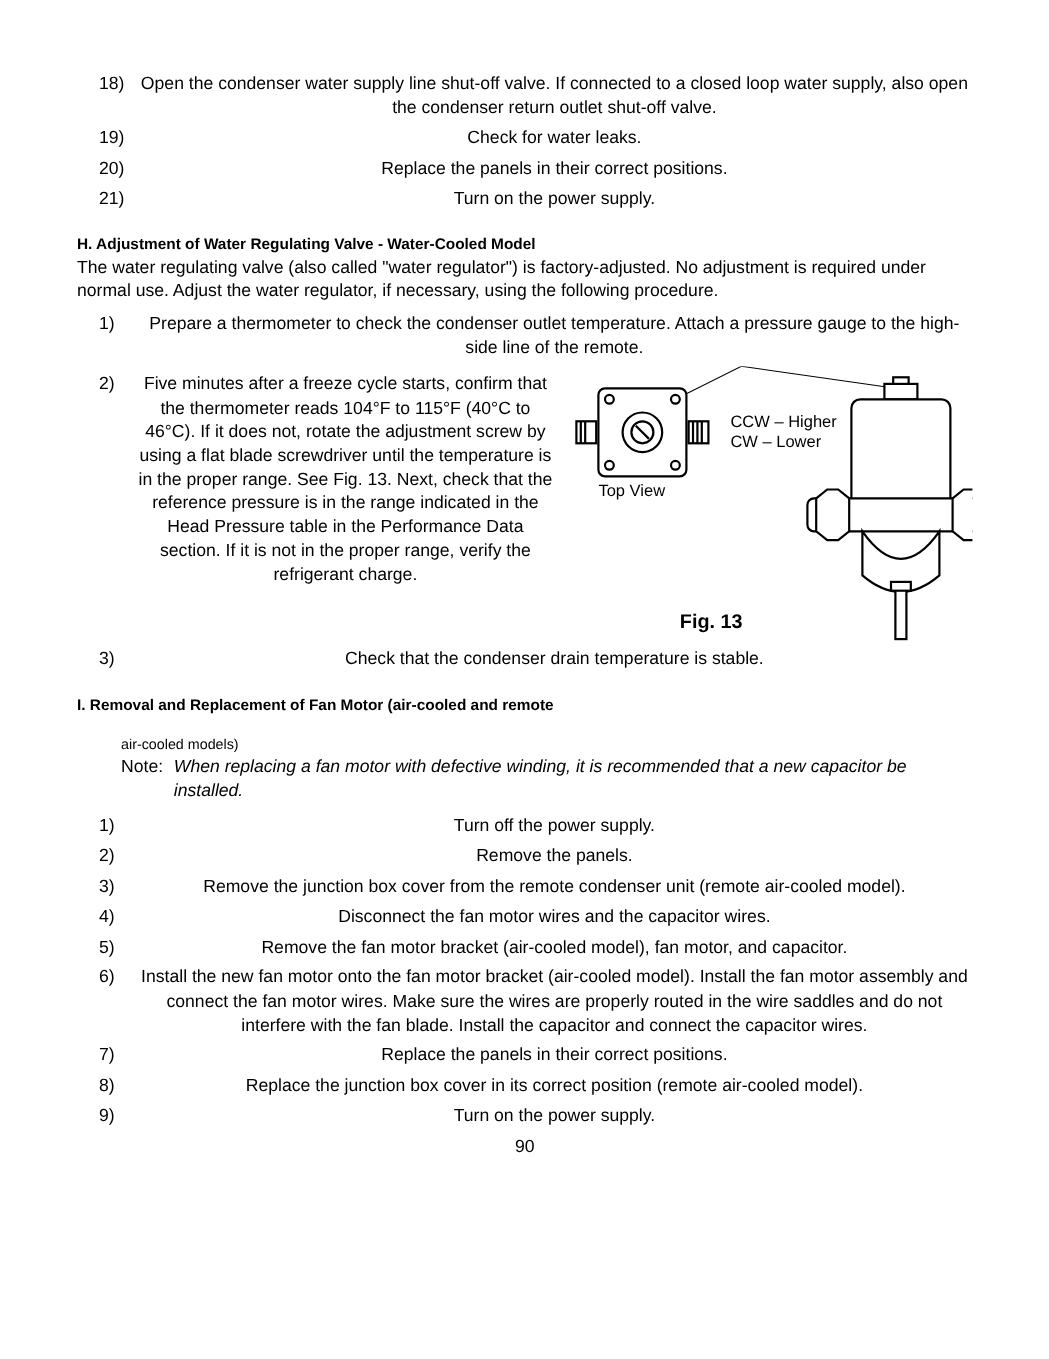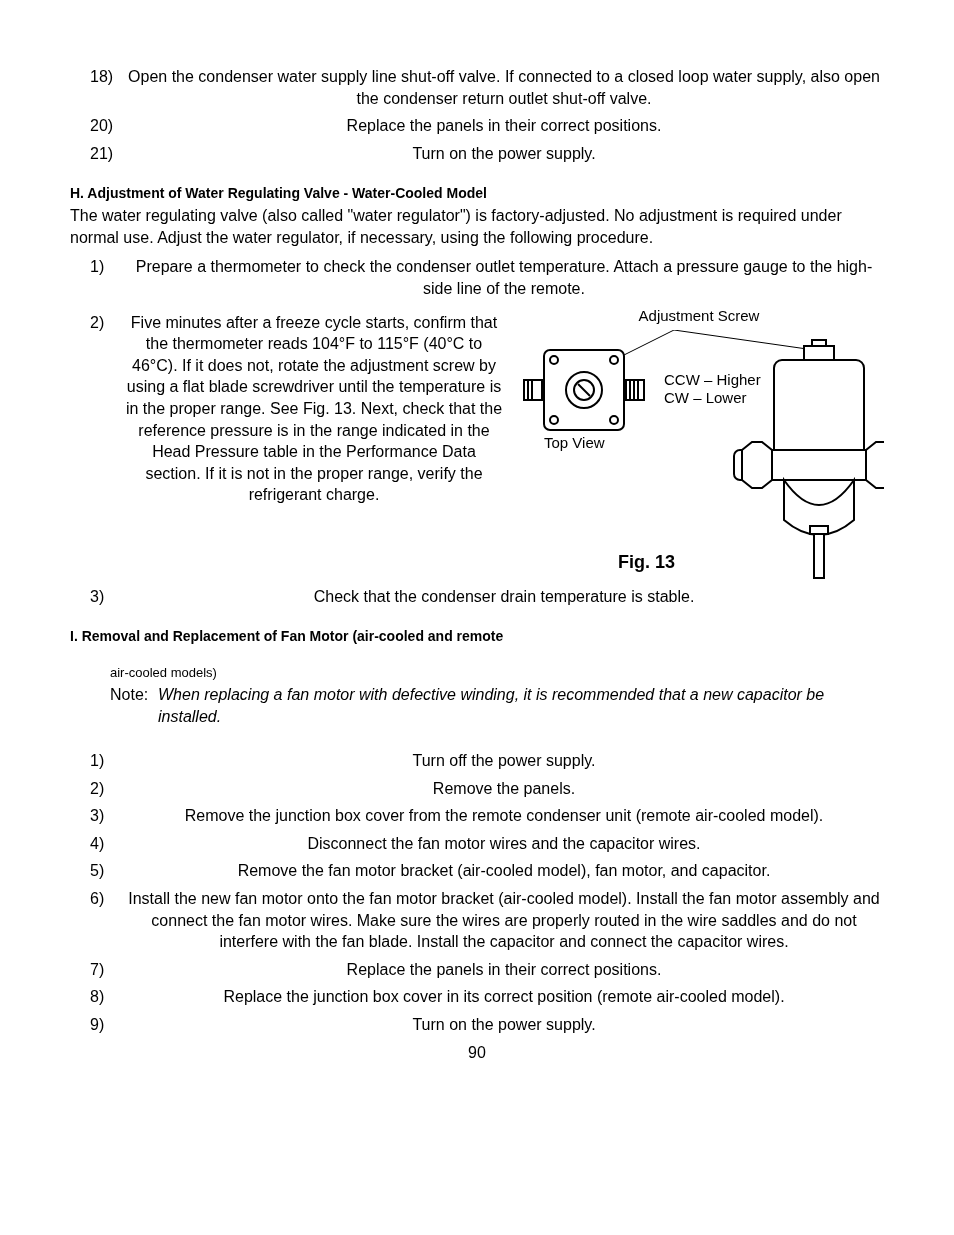--- a/index.html
+++ b/index.html
@@ -60,21 +60,21 @@
   }
   .sub-heading {
     font-weight: normal;
     font-size: 13px;
     margin-left: 40px;
     margin-top: 18px;
     margin-bottom: 2px;
   }
   .note {
     margin-left: 40px;
-    margin-bottom: 23px;
+    margin-bottom: 10px;
     display: flex;
     justify-content: space-between;
   }
   .note .nlabel {
     min-width: 48px;
   }
   .note .ntxt {
     flex: 1;
     font-style: italic;
   }
@@ -83,20 +83,24 @@
   }
   svg { display: block; }
 </style>
 </head>
 <body>
 
 <div>
   <div class="step">
     <div class="num">18)</div>
     <div class="txt">Open the condenser water supply line shut-off valve. If connected to a closed loop water supply, also open the condenser return outlet shut-off valve.</div>
+  </div>
+  <div class="step">
+    <div class="num">19)</div>
+    <div class="txt">Check for water leaks.</div>
   </div>
   <div class="step">
     <div class="num">20)</div>
     <div class="txt">Replace the panels in their correct positions.</div>
   </div>
   <div class="step">
     <div class="num">21)</div>
     <div class="txt">Turn on the power supply.</div>
   </div>
 </div>
@@ -111,21 +115,20 @@
   </div>
 
   <div class="row-with-fig">
     <div class="left">
       <div class="step">
         <div class="num">2)</div>
         <div class="txt">Five minutes after a freeze cycle starts, confirm that the thermometer reads 104°F to 115°F (40°C to 46°C). If it does not, rotate the adjustment screw by using a flat blade screwdriver until the temperature is in the proper range. See Fig. 13. Next, check that the reference pressure is in the range indicated in the Head Pressure table in the Performance Data section. If it is not in the proper range, verify the refrigerant charge.</div>
       </div>
     </div>
     <div class="fig-box">
-      <div class="fig-label-top">Adjustment Screw</div>
       <svg width="370" height="250" viewBox="0 0 370 250">
 
         <line x1="160" y1="0" x2="70" y2="45" stroke="#000" stroke-width="1"></line>
         <line x1="160" y1="0" x2="300" y2="20" stroke="#000" stroke-width="1"></line>
 
         <g stroke="#000" stroke-width="2" fill="#fff">
           <rect x="30" y="20" width="80" height="80" rx="6"></rect>
           <circle cx="40" cy="30" r="4"></circle>
           <circle cx="100" cy="30" r="4"></circle>
           <circle cx="40" cy="90" r="4"></circle>

